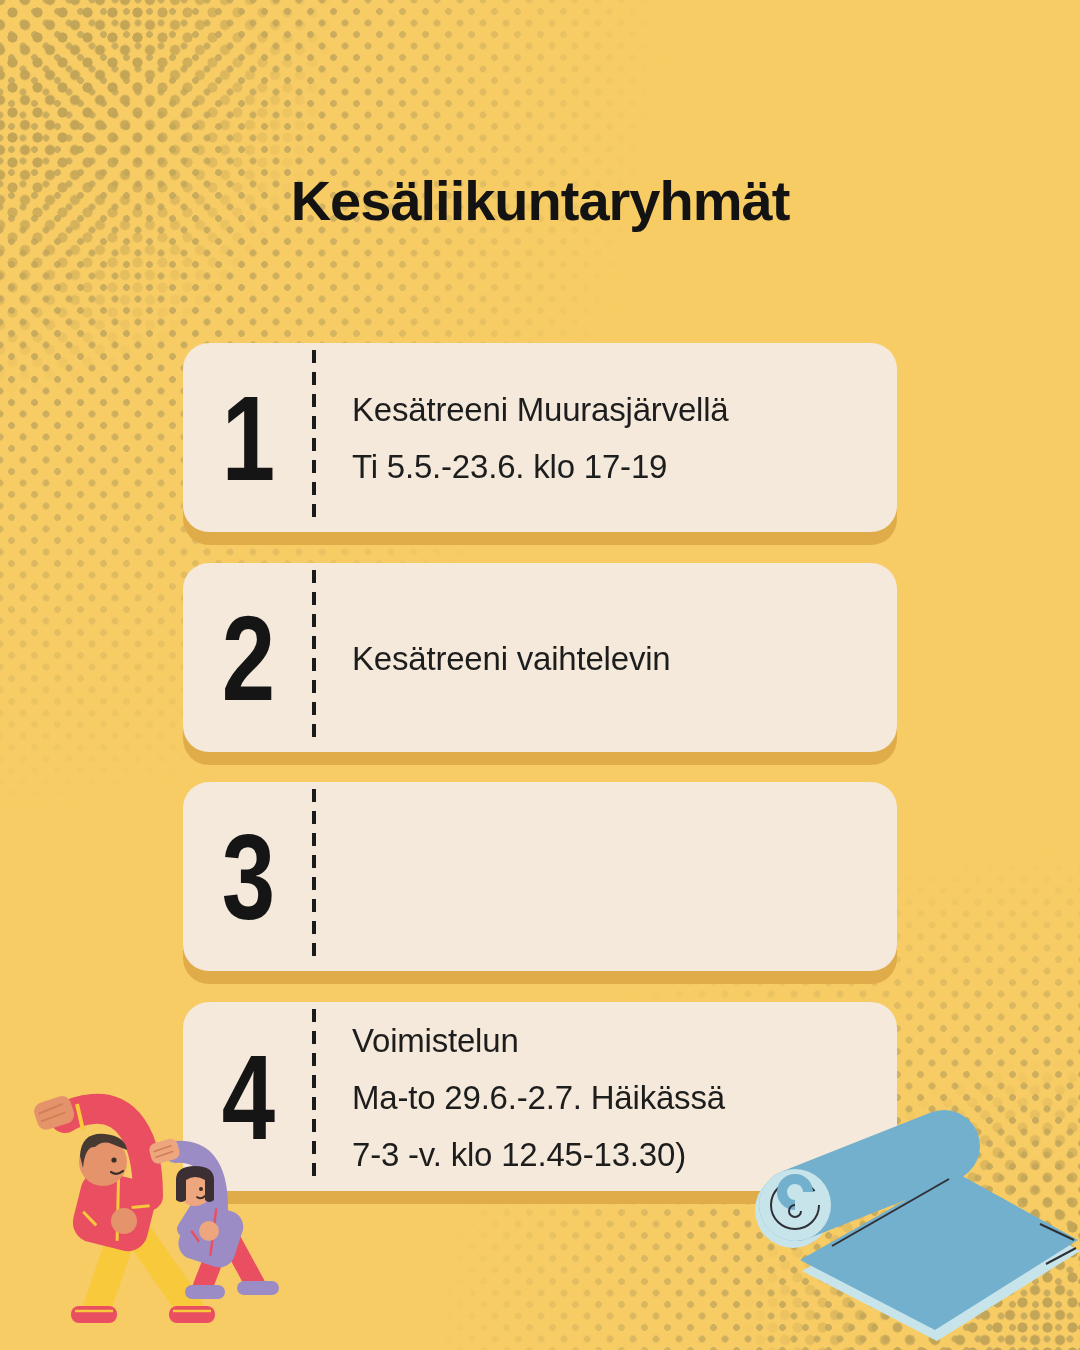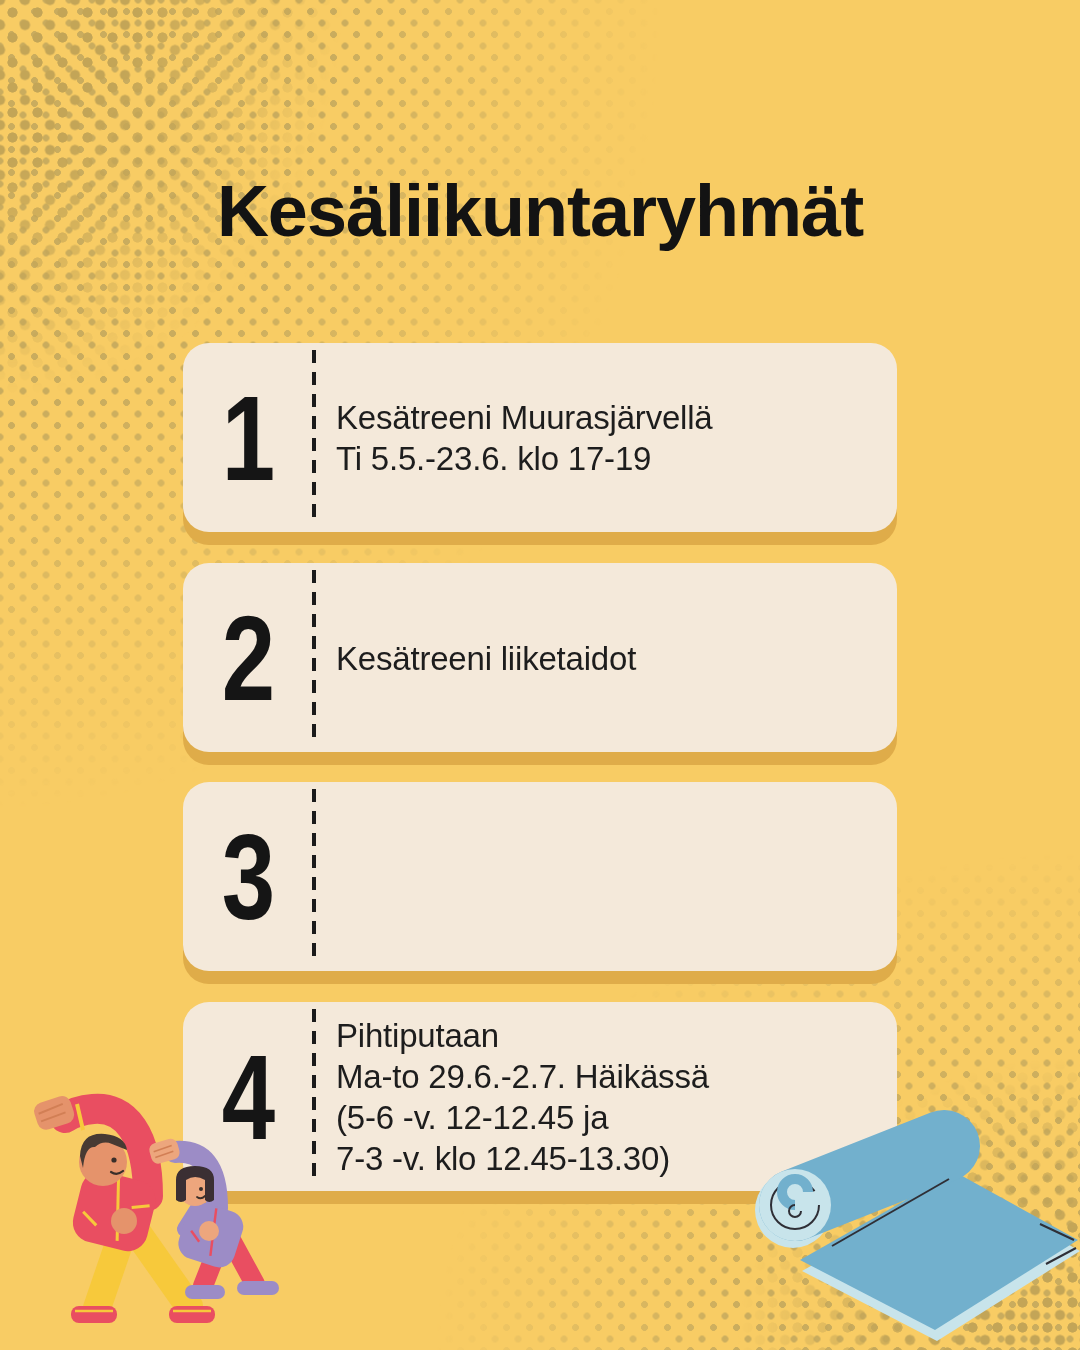--- a/index.html
+++ b/index.html
@@ -45,21 +45,21 @@
   .dots-br-big{
     right:0;bottom:0;width:420px;height:360px;
     -webkit-mask-image:radial-gradient(120% 120% at 100% 100%, #000 28%, transparent 68%);
     mask-image:radial-gradient(120% 120% at 100% 100%, #000 28%, transparent 68%);
   }
   
   .title{
     position:absolute;left:0;right:0;top:126px;
     text-align:center;
     font-weight:800;
-    font-size:72px;line-height:74px;
+    font-size:56px;line-height:74px;
     letter-spacing:-1px;
     color:#131313;
   }
   
   .card{
     position:absolute;
     left:183px;width:714px;height:189px;
     background:#F4E9DA;
     border-radius:26px;
     box-shadow:0 13px 0 #DFAC49;
@@ -79,21 +79,21 @@
   }
   .card-divider{
     position:absolute;left:129px;top:7px;bottom:7px;width:3.5px;
     background:repeating-linear-gradient(to bottom,#1b1b1b 0 13px,transparent 13px 22px);
   }
   .card-text{
     position:absolute;left:153px;right:28px;top:50%;
     transform:translateY(-50%);
   }
   .card-text p{
-    margin:0;
+    margin:16px;
     font-size:33px;line-height:41px;
     letter-spacing:-.2px;
     color:#1d1d1d;
     white-space:pre;
   }
   
   .people-illu{position:absolute;left:25px;top:1092px;}
   .mat-illu{position:absolute;left:744px;top:1106px;}
 </style>
 </head>
@@ -120,40 +120,39 @@
       <p>Ti 5.5.-23.6. klo 17-19</p>
     </div>
   </article>
 
   <article class="card card-2">
     <div class="card-number">
       <span>2</span>
     </div>
     <div class="card-divider"></div>
     <div class="card-text">
-      <p>Kesätreeni liiketaidot</p>
+      <p>Kesätreeni vaihtelevin</p>
     </div>
   </article>
 
   <article class="card card-3">
     <div class="card-number">
       <span>3</span>
     </div>
     <div class="card-divider"></div>
   </article>
 
   <article class="card card-4">
     <div class="card-number">
       <span>4</span>
     </div>
     <div class="card-divider"></div>
     <div class="card-text">
-      <p>Pihtiputaan</p>
+      <p>Voimistelun</p>
       <p>Ma-to 29.6.-2.7. Häikässä</p>
-      <p>(5-6 -v. 12-12.45 ja</p>
       <p>7-3 -v. klo 12.45-13.30)</p>
     </div>
   </article>
 
   <svg class="people-illu" width="300" height="260" viewBox="0 0 300 260">
 
     <g>
 
       <path d="M 98,140 L 72,216" stroke="#F7C93B" stroke-width="28" stroke-linecap="round" fill="none"></path>
       <path d="M 112,140 L 164,214" stroke="#F7C93B" stroke-width="28" stroke-linecap="round" fill="none"></path>

